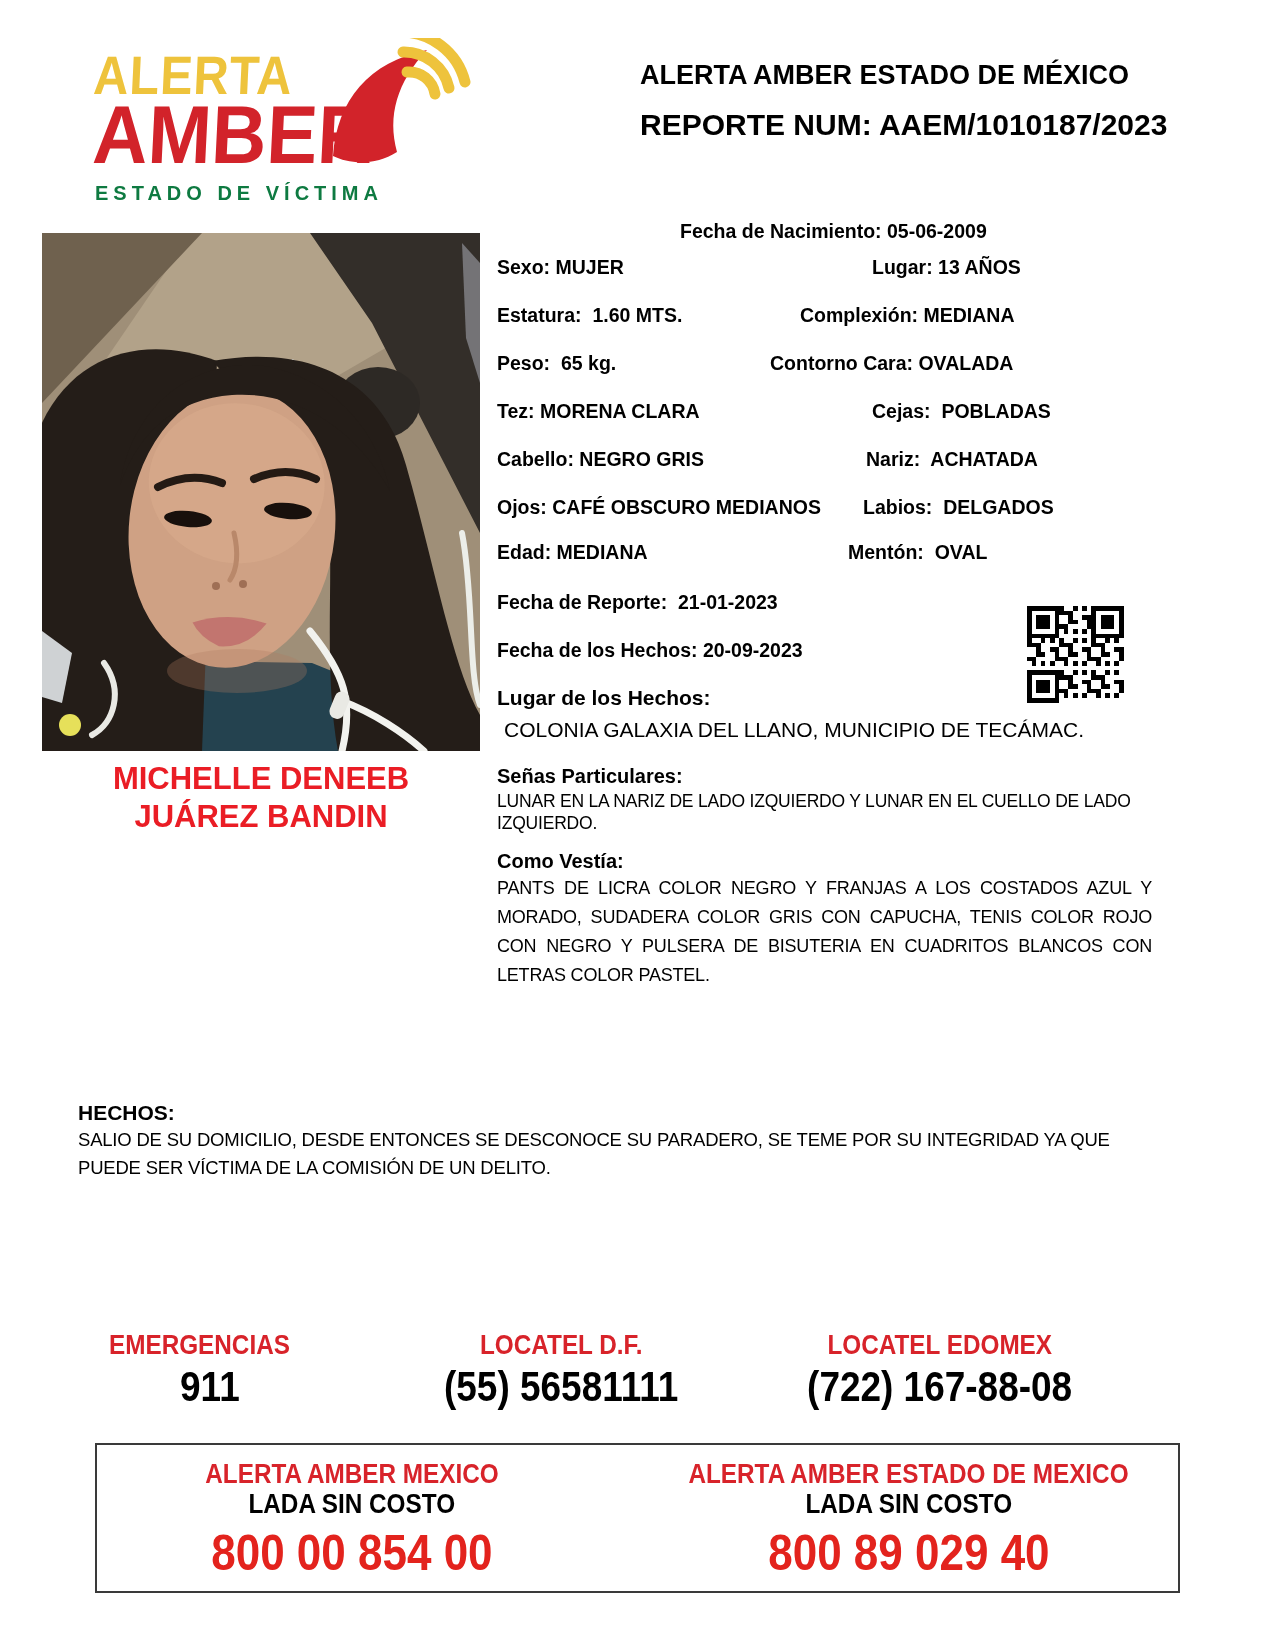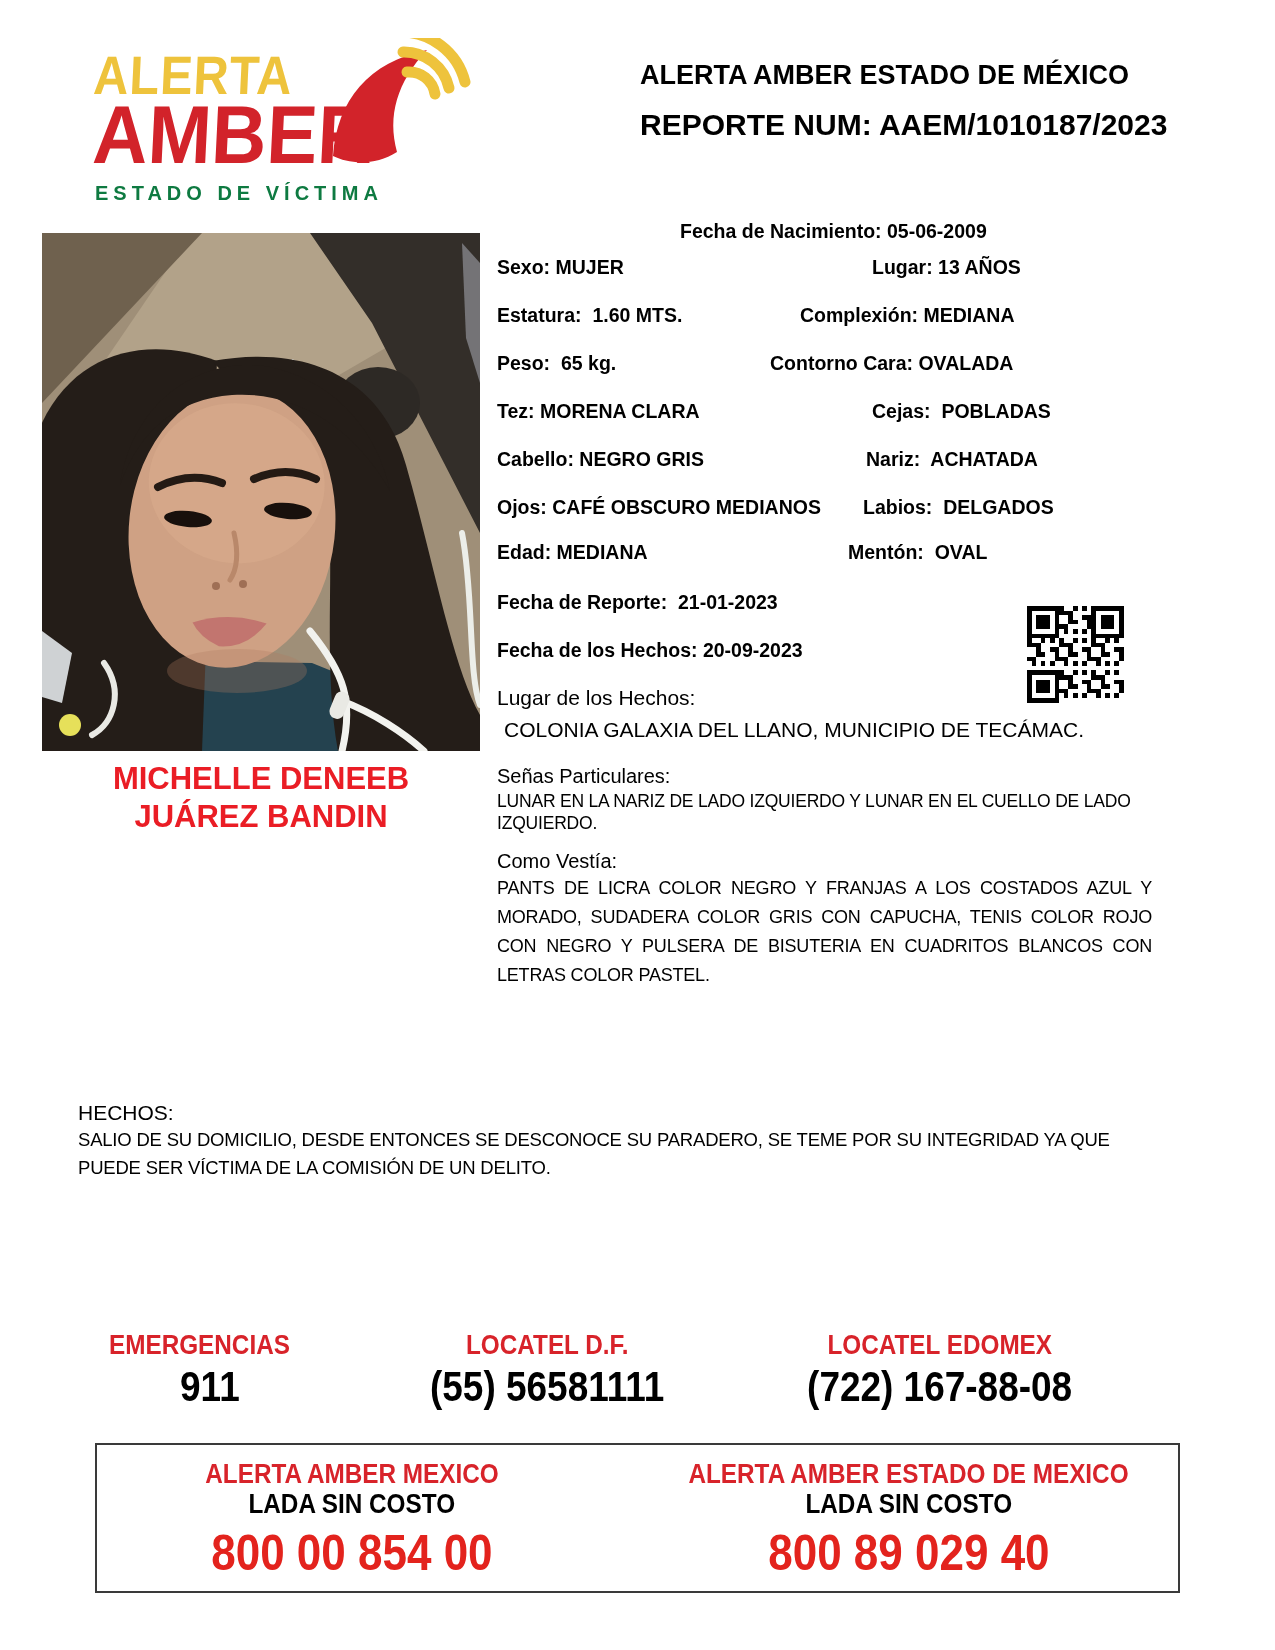--- a/index.html
+++ b/index.html
@@ -27,21 +27,21 @@
   .photo{left:42px;top:233px;width:438px;height:518px;background:#9f8f78;overflow:hidden;}
   .pname{left:42px;top:760px;width:438px;text-align:center;color:#ea1d25;
          font-weight:bold;font-size:31px;line-height:38px;}
 
   
   .fline{position:absolute;font-weight:bold;font-size:19.5px;white-space:nowrap;}
   .frow{position:absolute;left:497px;width:700px;height:24px;font-weight:bold;font-size:19.5px;}
   .frow .fl{position:absolute;left:0;white-space:nowrap;}
   .frow .fr{position:absolute;white-space:nowrap;}
 
-  .sec-label{position:absolute;font-weight:normal;font-size:20px;white-space:nowrap;}
+  .sec-label{position:absolute;font-weight:bold;font-size:20px;white-space:nowrap;}
   .sec-text{position:absolute;font-size:17.5px;letter-spacing:-0.2px;line-height:22px;}
   .place-value{position:absolute;font-size:21px;white-space:nowrap;}
   .vestia-text{position:absolute;font-size:18px;line-height:29px;letter-spacing:-0.2px;
                text-align:justify;text-align-last:left;}
   .hechos-text{position:absolute;font-size:18.5px;line-height:28px;letter-spacing:-0.2px;}
 
   
   [data-name="qr-code-icon"]{position:absolute;left:1027px;top:606px;width:97px;height:97px;background:#fff;}
   [data-name="qr-code-icon"] i{position:absolute;width:4.7px;height:4.7px;background:#000;}
 
@@ -388,21 +388,21 @@
   <div class="sec-label" style="left:497px;top:850px" data-name="clothing-label">Como Vestía:</div>
   <div class="vestia-text" style="left:497px;top:874px;width:655px" data-name="clothing-text">PANTS DE LICRA COLOR NEGRO Y FRANJAS A LOS COSTADOS AZUL Y MORADO, SUDADERA COLOR GRIS CON CAPUCHA, TENIS COLOR ROJO CON NEGRO Y PULSERA DE BISUTERIA EN CUADRITOS BLANCOS CON LETRAS COLOR PASTEL.</div>
 
   <div class="sec-label" style="left:78px;top:1101px;font-size:21px" data-name="hechos-label">HECHOS:</div>
   <div class="hechos-text" style="left:78px;top:1126px;width:1075px" data-name="hechos-text">SALIO DE SU DOMICILIO, DESDE ENTONCES SE DESCONOCE SU PARADERO, SE TEME POR SU INTEGRIDAD YA QUE PUEDE SER VÍCTIMA DE LA COMISIÓN DE UN DELITO.</div>
 
   <div class="hot" style="left:70px;width:280px" data-name="hotline-emergencias">
     <div class="hl"><span class="cond" data-name="hotline-label">EMERGENCIAS</span></div>
     <div class="hn"><span class="condc" data-name="hotline-number">911</span></div>
   </div>
-  <div class="hot" style="left:402px;width:290px" data-name="hotline-locatel-df">
+  <div class="hot" style="left:416px;width:290px" data-name="hotline-locatel-df">
     <div class="hl"><span class="cond" style="transform-origin:50% 50%" data-name="hotline-label">LOCATEL D.F.</span></div>
     <div class="hn"><span class="condc" data-name="hotline-number">(55) 56581111</span></div>
   </div>
   <div class="hot" style="left:780px;width:320px" data-name="hotline-locatel-edomex">
     <div class="hl"><span class="cond" style="transform-origin:50% 50%" data-name="hotline-label">LOCATEL EDOMEX</span></div>
     <div class="hn"><span class="condc" data-name="hotline-number">(722) 167-88-08</span></div>
   </div>
 
   <div class="abs banner" data-name="lada-sin-costo-banner">
     <div class="bcol" style="left:25px;width:460px" data-name="banner-amber-mexico">

